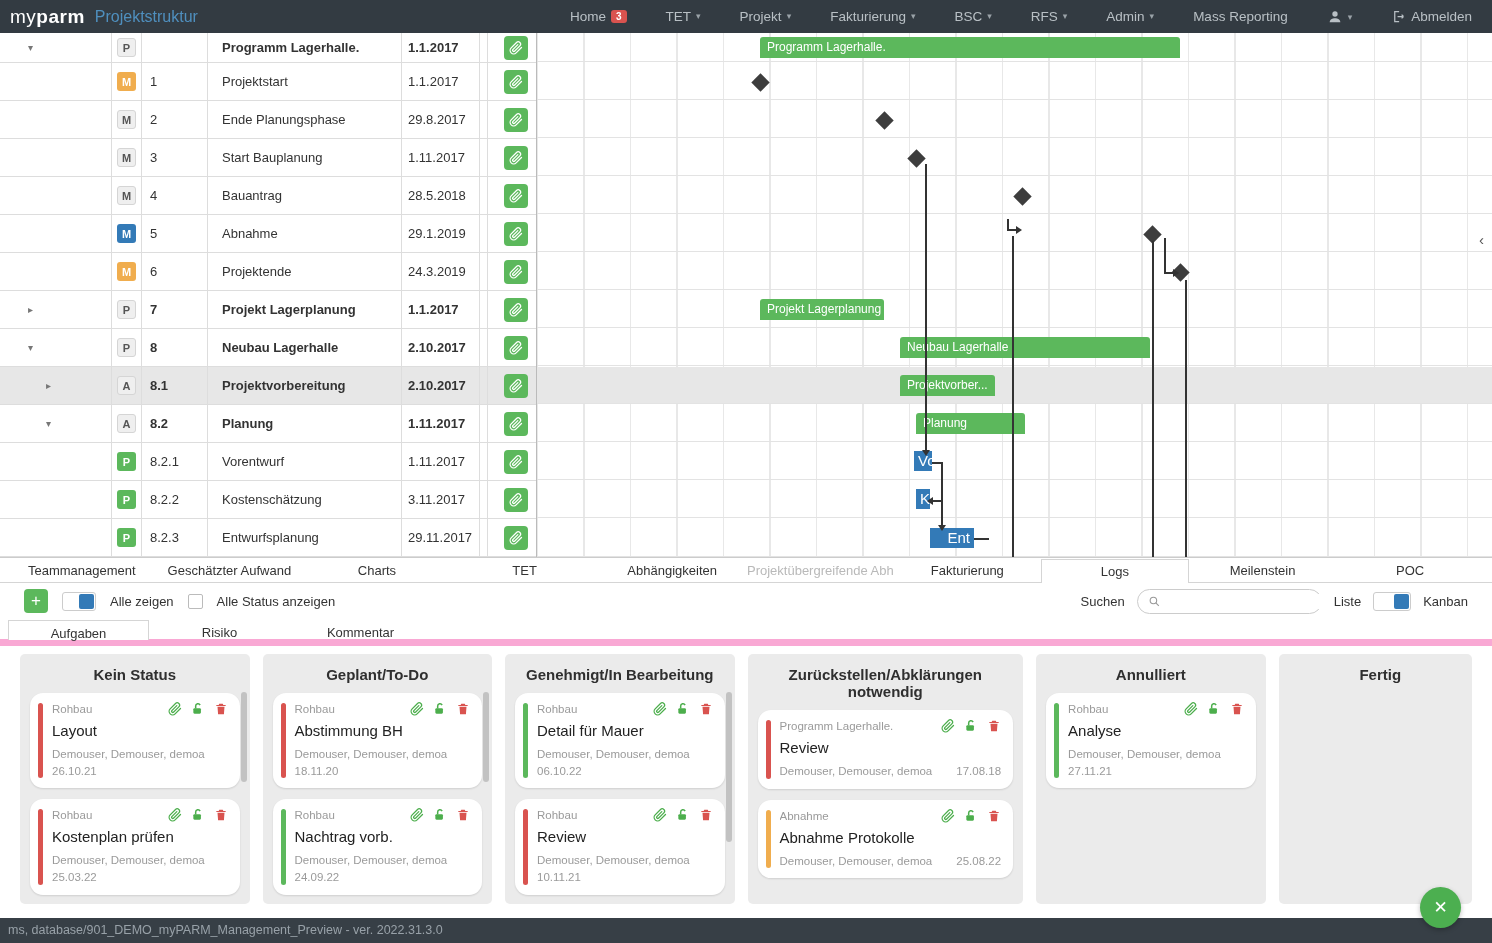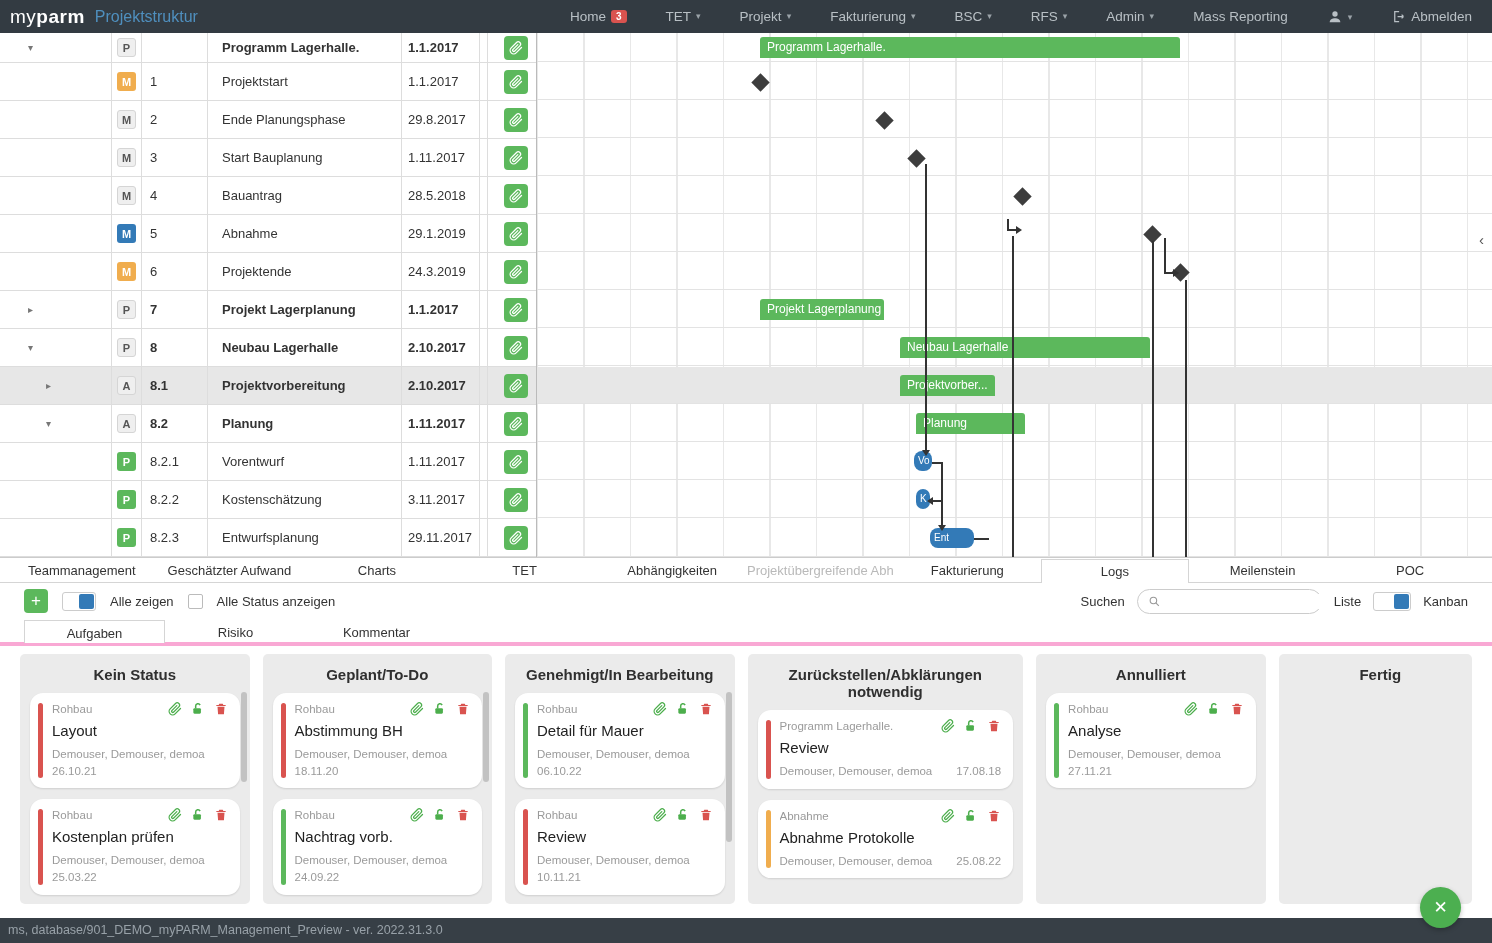--- a/index.html
+++ b/index.html
@@ -44,22 +44,22 @@
   .g-chart { position:relative; flex:1; background:#fff;
     background-image:repeating-linear-gradient(90deg,#e8e8e8 0 1px,transparent 1px 46.5px); }
   .ch-row { position:absolute; left:0; right:0; border-bottom:1px solid #e3e3e3; }
   .ch-row.hl { background:#e7e7e7; }
   .bar-summary { position:absolute; height:21px; background:#5cb85c; border-radius:3px 3px 0 0;
     color:#fff; font-size:12px; line-height:21px; padding:0 7px; white-space:nowrap; overflow:hidden; }
   .bar-summary::before { content:''; position:absolute; left:0; top:100%;
     border-top:7px solid #5cb85c; border-right:8px solid transparent; }
   .bar-summary::after { content:''; position:absolute; right:0; top:100%;
     border-top:7px solid #5cb85c; border-left:8px solid transparent; }
-  .bar-task { position:absolute; height:20px; background:#337ab7; border-radius:8px;
-    color:#fff; font-size:10px; line-height:20px; padding:0 4px; white-space:nowrap; overflow:hidden; }
+  .bar-task { position:absolute; height:20px; background:#337ab7; border-radius:0;
+    color:#fff; font-size:15px; line-height:20px; padding:0 4px; white-space:nowrap; overflow:hidden;text-align:right; }
   .milestone { position:absolute; width:13px; height:13px; background:#3d3d3d; transform:rotate(45deg); }
   .conn { position:absolute; background:#333; }
   .conn.v { width:1.5px; } .conn.h { height:1.5px; }
   .arr { position:absolute; width:0; height:0; }
   .arr.down { border-left:4px solid transparent; border-right:4px solid transparent; border-top:6px solid #333; }
   .arr.right { border-top:4px solid transparent; border-bottom:4px solid transparent; border-left:6px solid #333; }
   .arr.left { border-top:4px solid transparent; border-bottom:4px solid transparent; border-right:6px solid #333; }
   .panel-chevron { position:absolute; right:8px; top:198px; color:#555; font-size:15px; cursor:pointer; }
 
   
@@ -76,21 +76,21 @@
   .switch { width:34px; height:19px; border:1px solid #ccc; border-radius:3px; background:#fff; position:relative; cursor:pointer; }
   .switch .knob { position:absolute; right:1px; top:1px; width:15px; height:15px; background:#337ab7; border-radius:2px; }
   .chk { width:15px; height:15px; border:1px solid #bbb; border-radius:2px; background:#fff; cursor:pointer; }
   .tb-label { color:#333; }
   .tb-right { margin-left:auto; display:flex; align-items:center; gap:12px; }
   .search-box { width:185px; height:25px; border:1px solid #ccc; border-radius:13px; display:flex; align-items:center;
                 padding:0 10px; gap:6px; background:#fff; }
   .search-box input { border:none; outline:none; flex:1; font-size:13px; font-family:inherit; }
 
   
-  .subtabs { height:27px; display:flex; border-bottom:4px solid #f9a8d4; padding:0 24px; background:#fff; }
+  .subtabs { height:27px; display:flex; border-bottom:7px solid #f9a8d4; padding:0 8px; background:#fff; }
   .subtab { width:141px; text-align:center; line-height:26px; cursor:pointer; border:1px solid transparent; border-bottom:none; }
   .subtab.active { border-color:#d5d5d5; background:#fff; position:relative; top:1px; line-height:25px; }
 
   
   .board { height:272px; display:flex; padding:8px 20px 0 20px; gap:13px; background:#fff; }
   .kcol { background:#ebebeb; border-radius:5px; padding:8px 10px; position:relative; height:250px; overflow:hidden; }
   .kcol-title { text-align:center; font-weight:bold; font-size:15px; color:#2f2f2f; margin:4px 0 10px; }
   .kscroll { position:absolute; right:3px; width:6px; background:#c2c2c2; border-radius:3px; }
   .card { background:#fff; border-radius:13px; box-shadow:0 1px 2px rgba(0,0,0,.12); padding:9px 12px 9px 22px;
           position:relative; margin-bottom:11px; cursor:pointer; }

